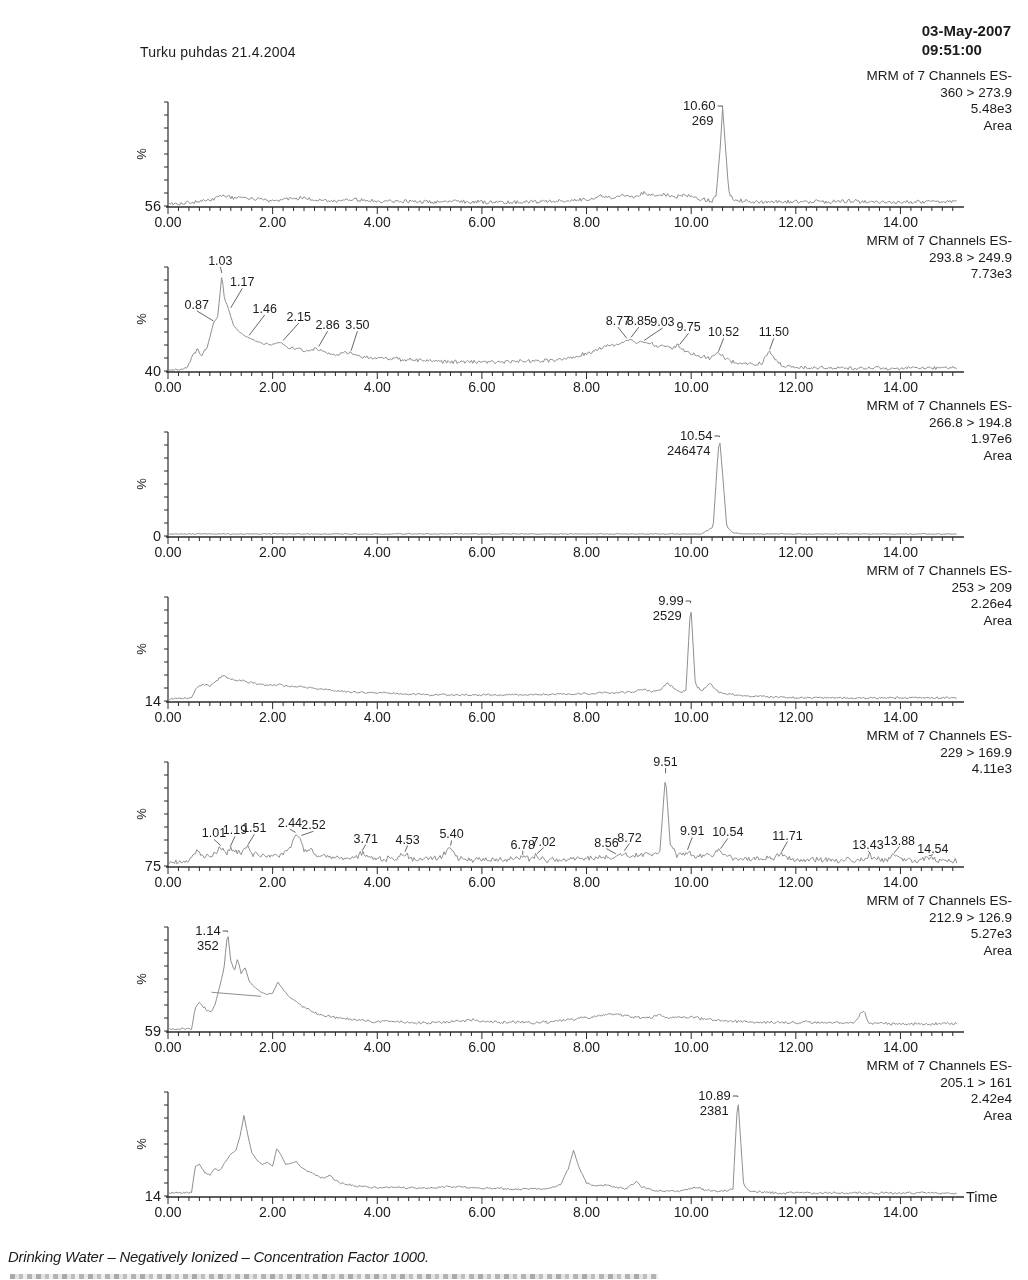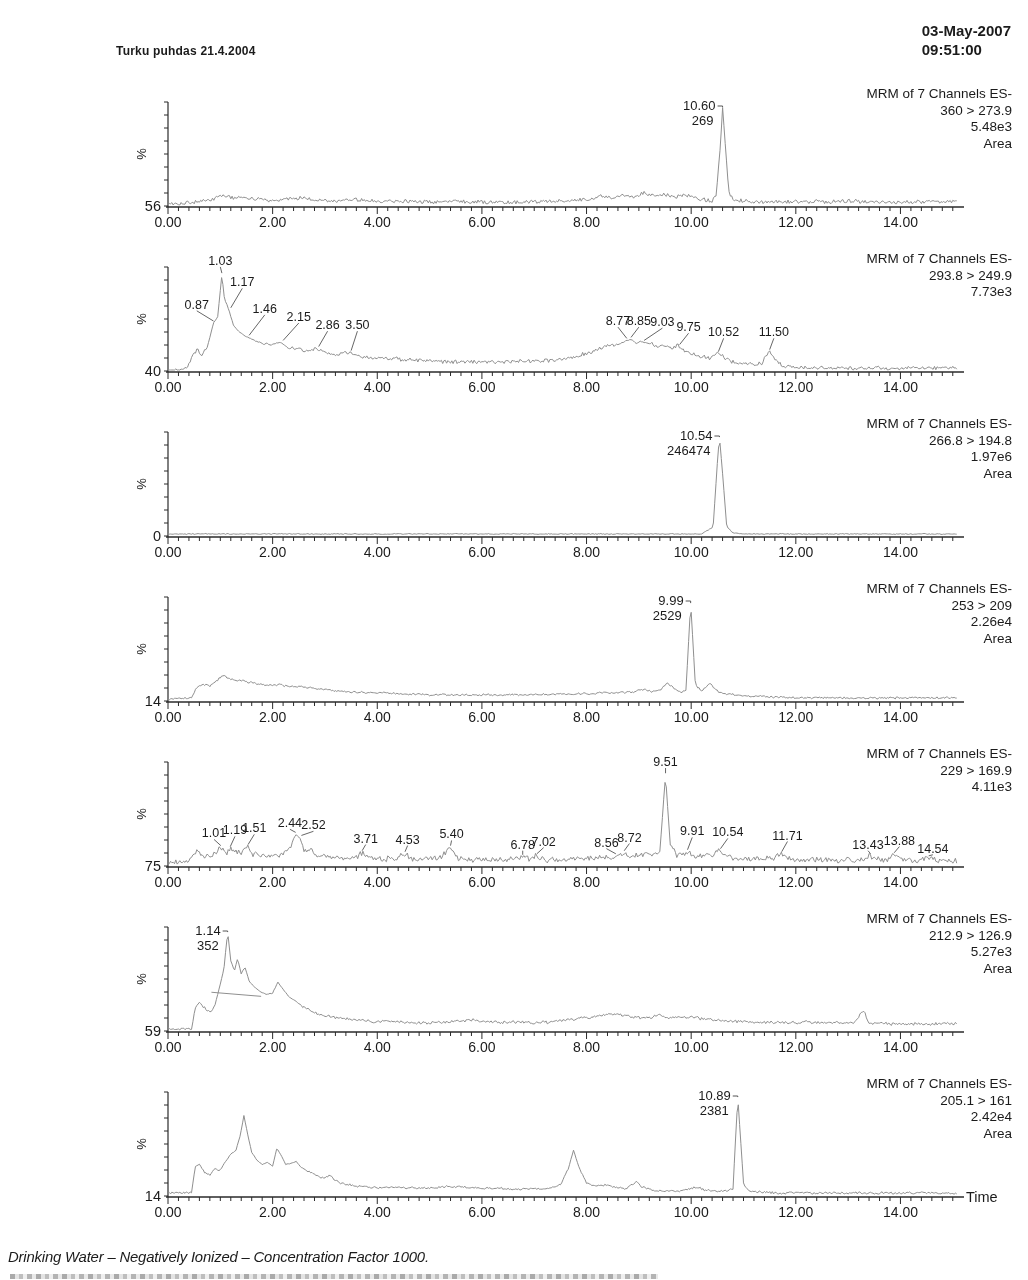--- a/index.html
+++ b/index.html
@@ -1,20 +1,20 @@
 <!DOCTYPE html>
 <html><head>
 <meta charset="utf-8">
 <style>
   html,body{margin:0;padding:0;background:#ffffff;}
   body{width:1028px;height:1280px;position:relative;font-family:"Liberation Sans",sans-serif;color:#1b1b1b;overflow:hidden;}
-  .page-title{position:absolute;left:116px;top:44px;font-size:12px;font-weight:bold;letter-spacing:.2px;}
+  .page-title{position:absolute;left:140px;top:44px;font-size:14px;font-weight:normal;letter-spacing:.2px;}
   .datetime{position:absolute;right:17px;top:21px;text-align:left;font-weight:bold;font-size:15px;line-height:19px;}
   .panel{position:absolute;left:0;width:1028px;height:165px;}
-  .panel .hdr{position:absolute;right:16px;top:20px;text-align:right;font-size:13.5px;line-height:16.5px;white-space:pre;z-index:2;}
+  .panel .hdr{position:absolute;right:16px;top:2px;text-align:right;font-size:13.5px;line-height:16.5px;white-space:pre;z-index:2;}
   .panel svg{position:absolute;left:0;top:0;z-index:1;}
   .caption{position:absolute;left:8px;top:1248px;font-size:15.5px;font-style:italic;font-weight:500;letter-spacing:-0.2px;transform:scaleX(.96);transform-origin:left;}
   .cropped-strip{position:absolute;left:10px;top:1274px;width:648px;height:5px;opacity:.55;filter:blur(.4px);
     background:repeating-linear-gradient(90deg,#666 0 5px,#cfcfcf 5px 9px,#8a8a8a 9px 13px,#e2e2e2 13px 17px,#777 17px 22px,#d8d8d8 22px 26px);}
 </style>
 </head>
 <body>
 
 <div class="page-title">Turku puhdas 21.4.2004</div>
 <div class="datetime">

